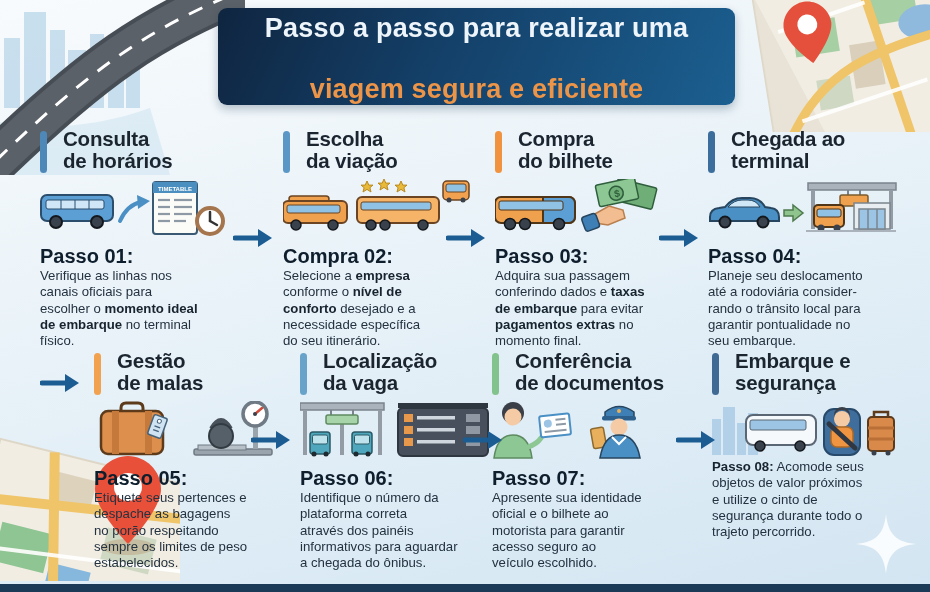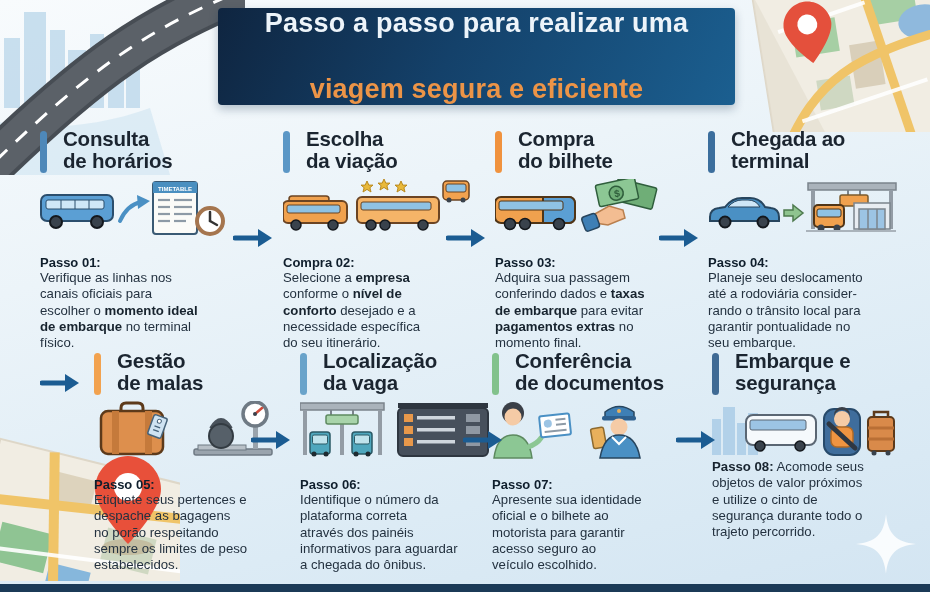--- a/index.html
+++ b/index.html
@@ -1,34 +1,34 @@
 <!DOCTYPE html>
 <html><head>
 <meta charset="utf-8">
 <style>
   html,body{margin:0;padding:0;}
   body{font-family:"Liberation Sans","DejaVu Sans",sans-serif;}
   .canvas{position:relative;width:930px;height:592px;overflow:hidden;
     background:linear-gradient(165deg,#f8fbfd 0%,#ecf4f9 35%,#dcebf5 75%,#d3e5f2 100%);}
 
   
-  .banner{position:absolute;left:218px;top:8px;width:517px;height:97px;border-radius:4px;
+  .banner{position:absolute;left:218px;top:8px;width:517px;height:97px;border-radius:9px;
     background:linear-gradient(115deg,#0f2540 0%,#14416a 45%,#1b5f90 100%);
     box-shadow:0 4px 10px rgba(15,45,75,.28);
-    display:flex;flex-direction:column;align-items:center;justify-content:space-between;gap:1px;}
+    display:flex;flex-direction:column;align-items:center;justify-content:flex-end;gap:1px;}
   .banner .l1{color:#edf4fa;font-size:27px;font-weight:600;letter-spacing:.2px;}
   .banner .l2{color:#ec9447;font-size:27px;font-weight:700;letter-spacing:.2px;margin-top:29px;}
 
   
   .step{position:absolute;width:196px;}
   .titlewrap{position:relative;padding-left:23px;min-height:46px;}
   .bar{position:absolute;left:0;top:3px;width:7px;height:42px;border-radius:4px;background:#4e88b9;}
   .title{font-size:20.5px;line-height:21.5px;font-weight:700;color:#1b2530;margin:0;white-space:pre-line;letter-spacing:-.2px;}
   .icon{height:58px;margin-top:5px;}
-  .plabel{font-size:13px;font-weight:700;color:#0f1e2c;margin-top:18px;}
+  .plabel{font-size:20px;font-weight:700;color:#0f1e2c;margin-top:8px;}
   .desc{font-size:13.2px;line-height:16.3px;color:#243240;margin:0 0 0;white-space:pre-line;width:184px;}
   .desc b,.inline-label{font-weight:700;color:#17232e;}
   .s1{left:40px;top:128px}.s2{left:283px;top:128px}.s3{left:495px;top:128px}.s4{left:708px;top:128px}
   .s5{left:94px;top:350px}.s6{left:300px;top:350px}.s7{left:492px;top:350px}.s8{left:712px;top:350px}
 
   
   .arrow{position:absolute;}
   .a1{left:233px;top:226px}.a2{left:446px;top:226px}.a3{left:659px;top:226px}
   .a4{left:40px;top:371px}.a5{left:251px;top:428px}.a6{left:463px;top:428px}.a7{left:676px;top:428px}
 

